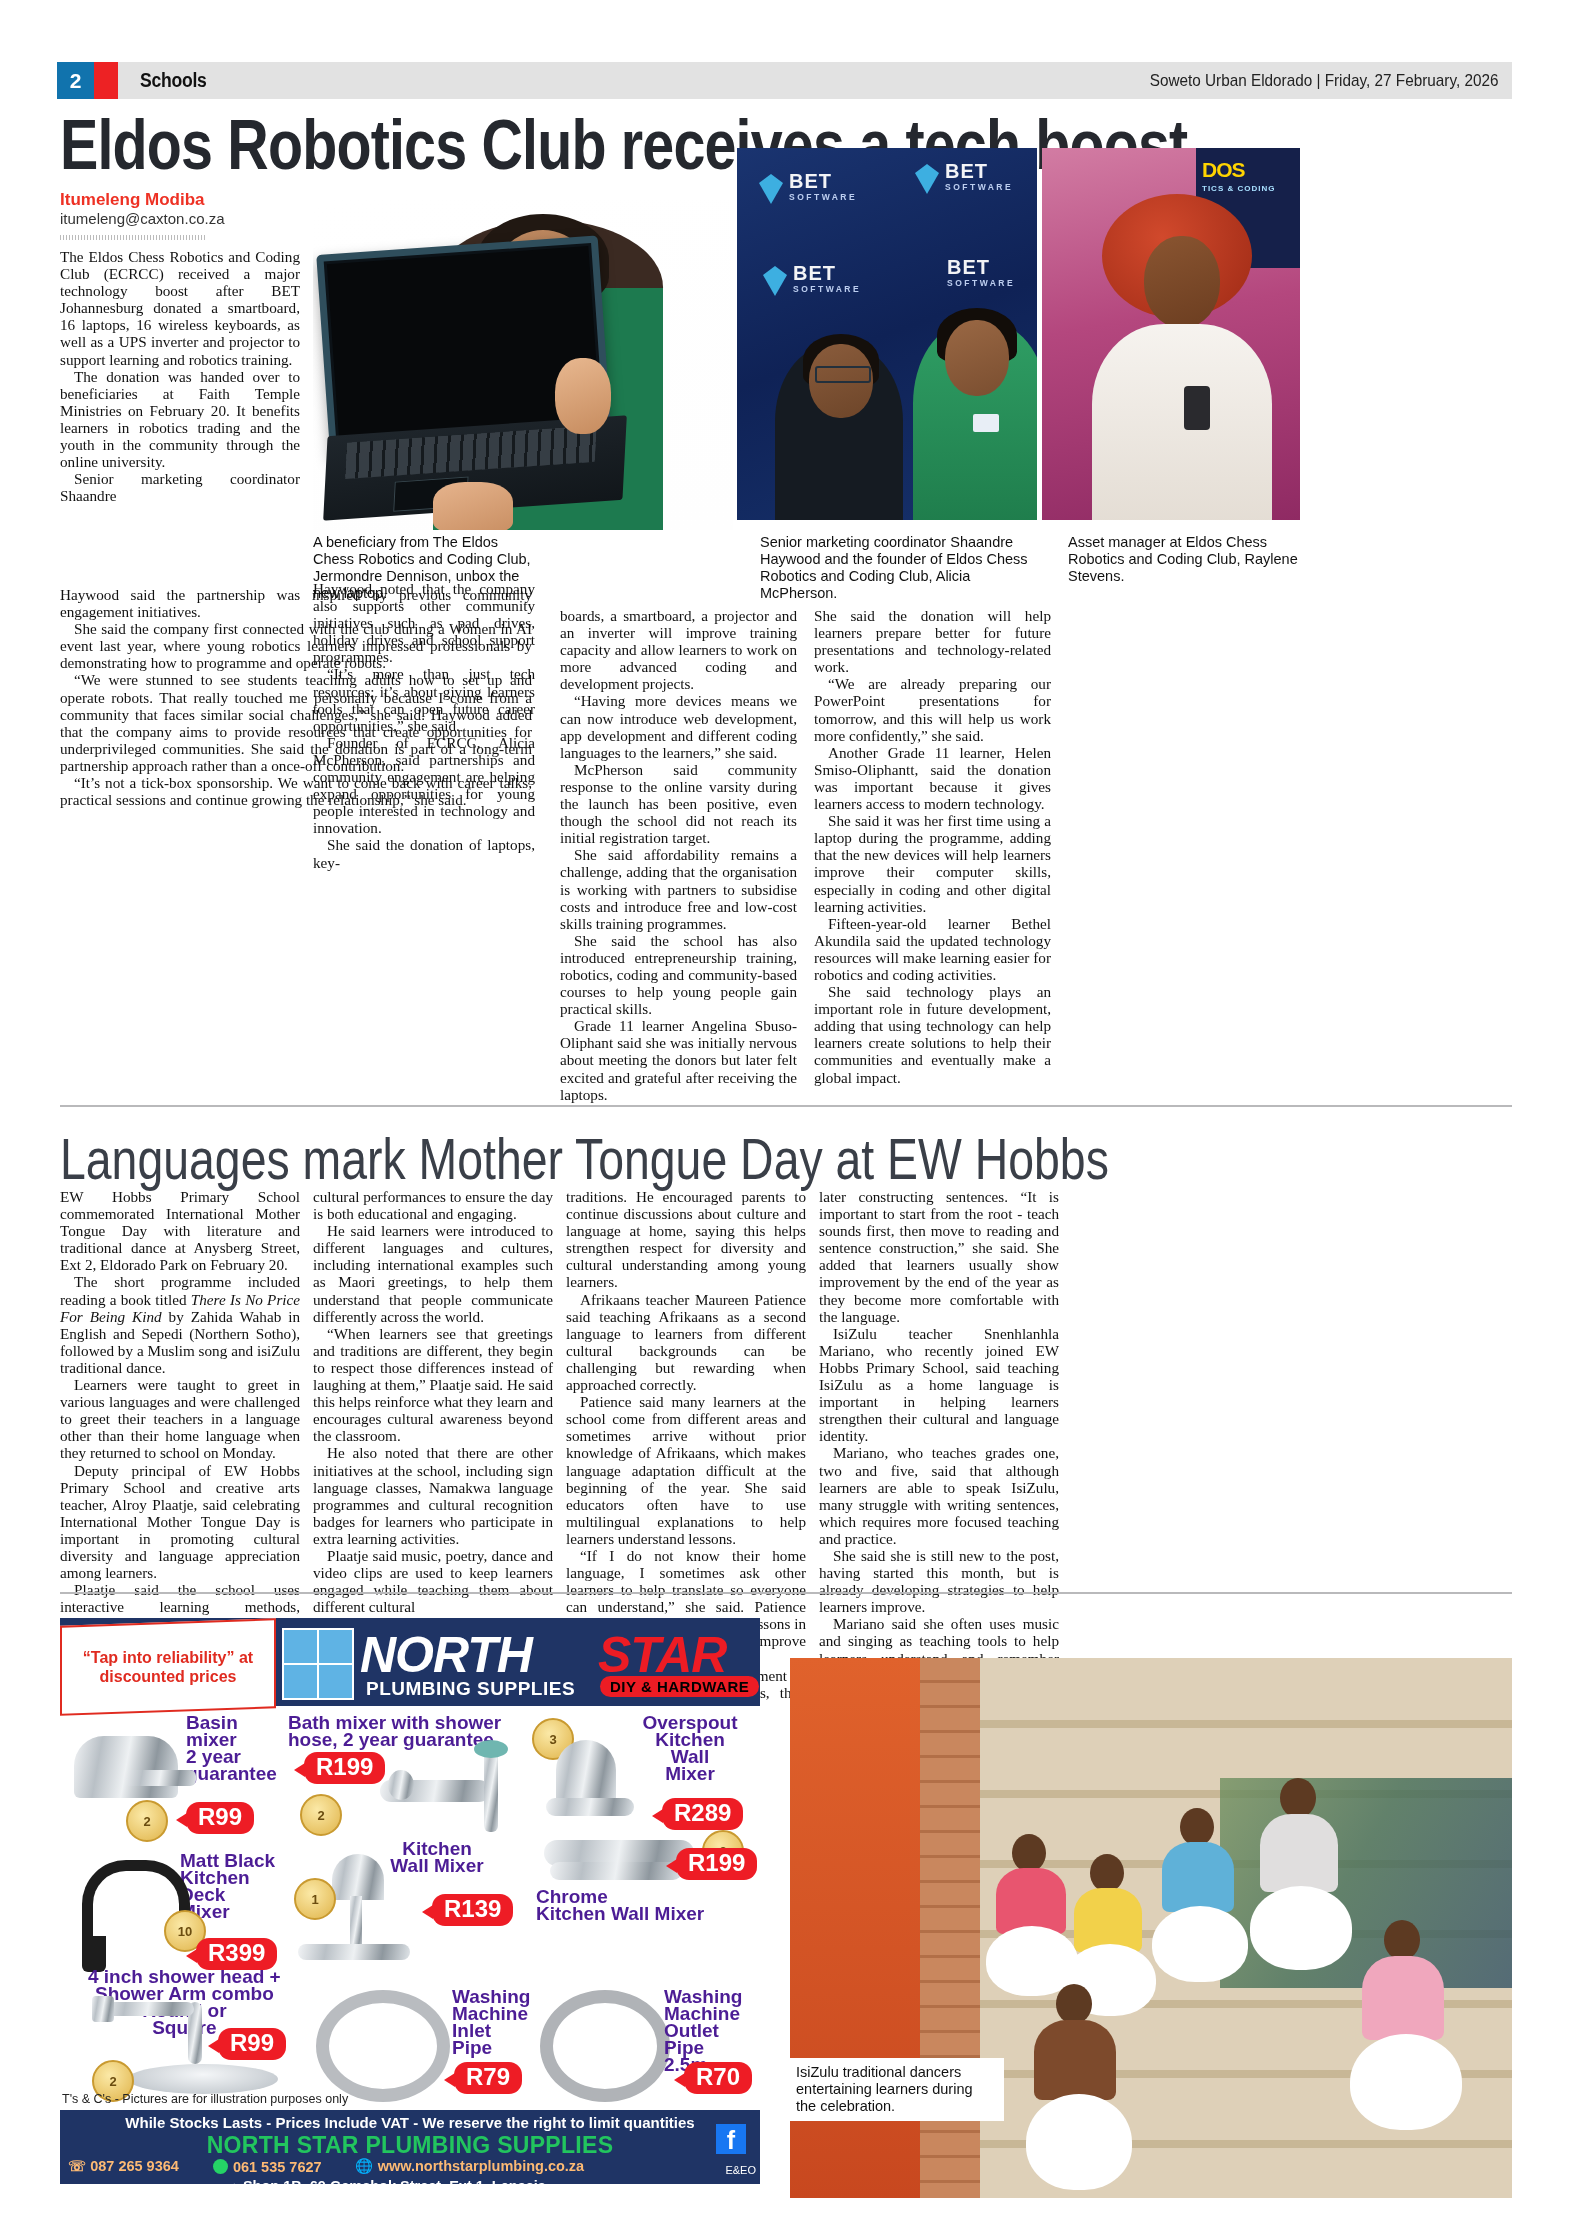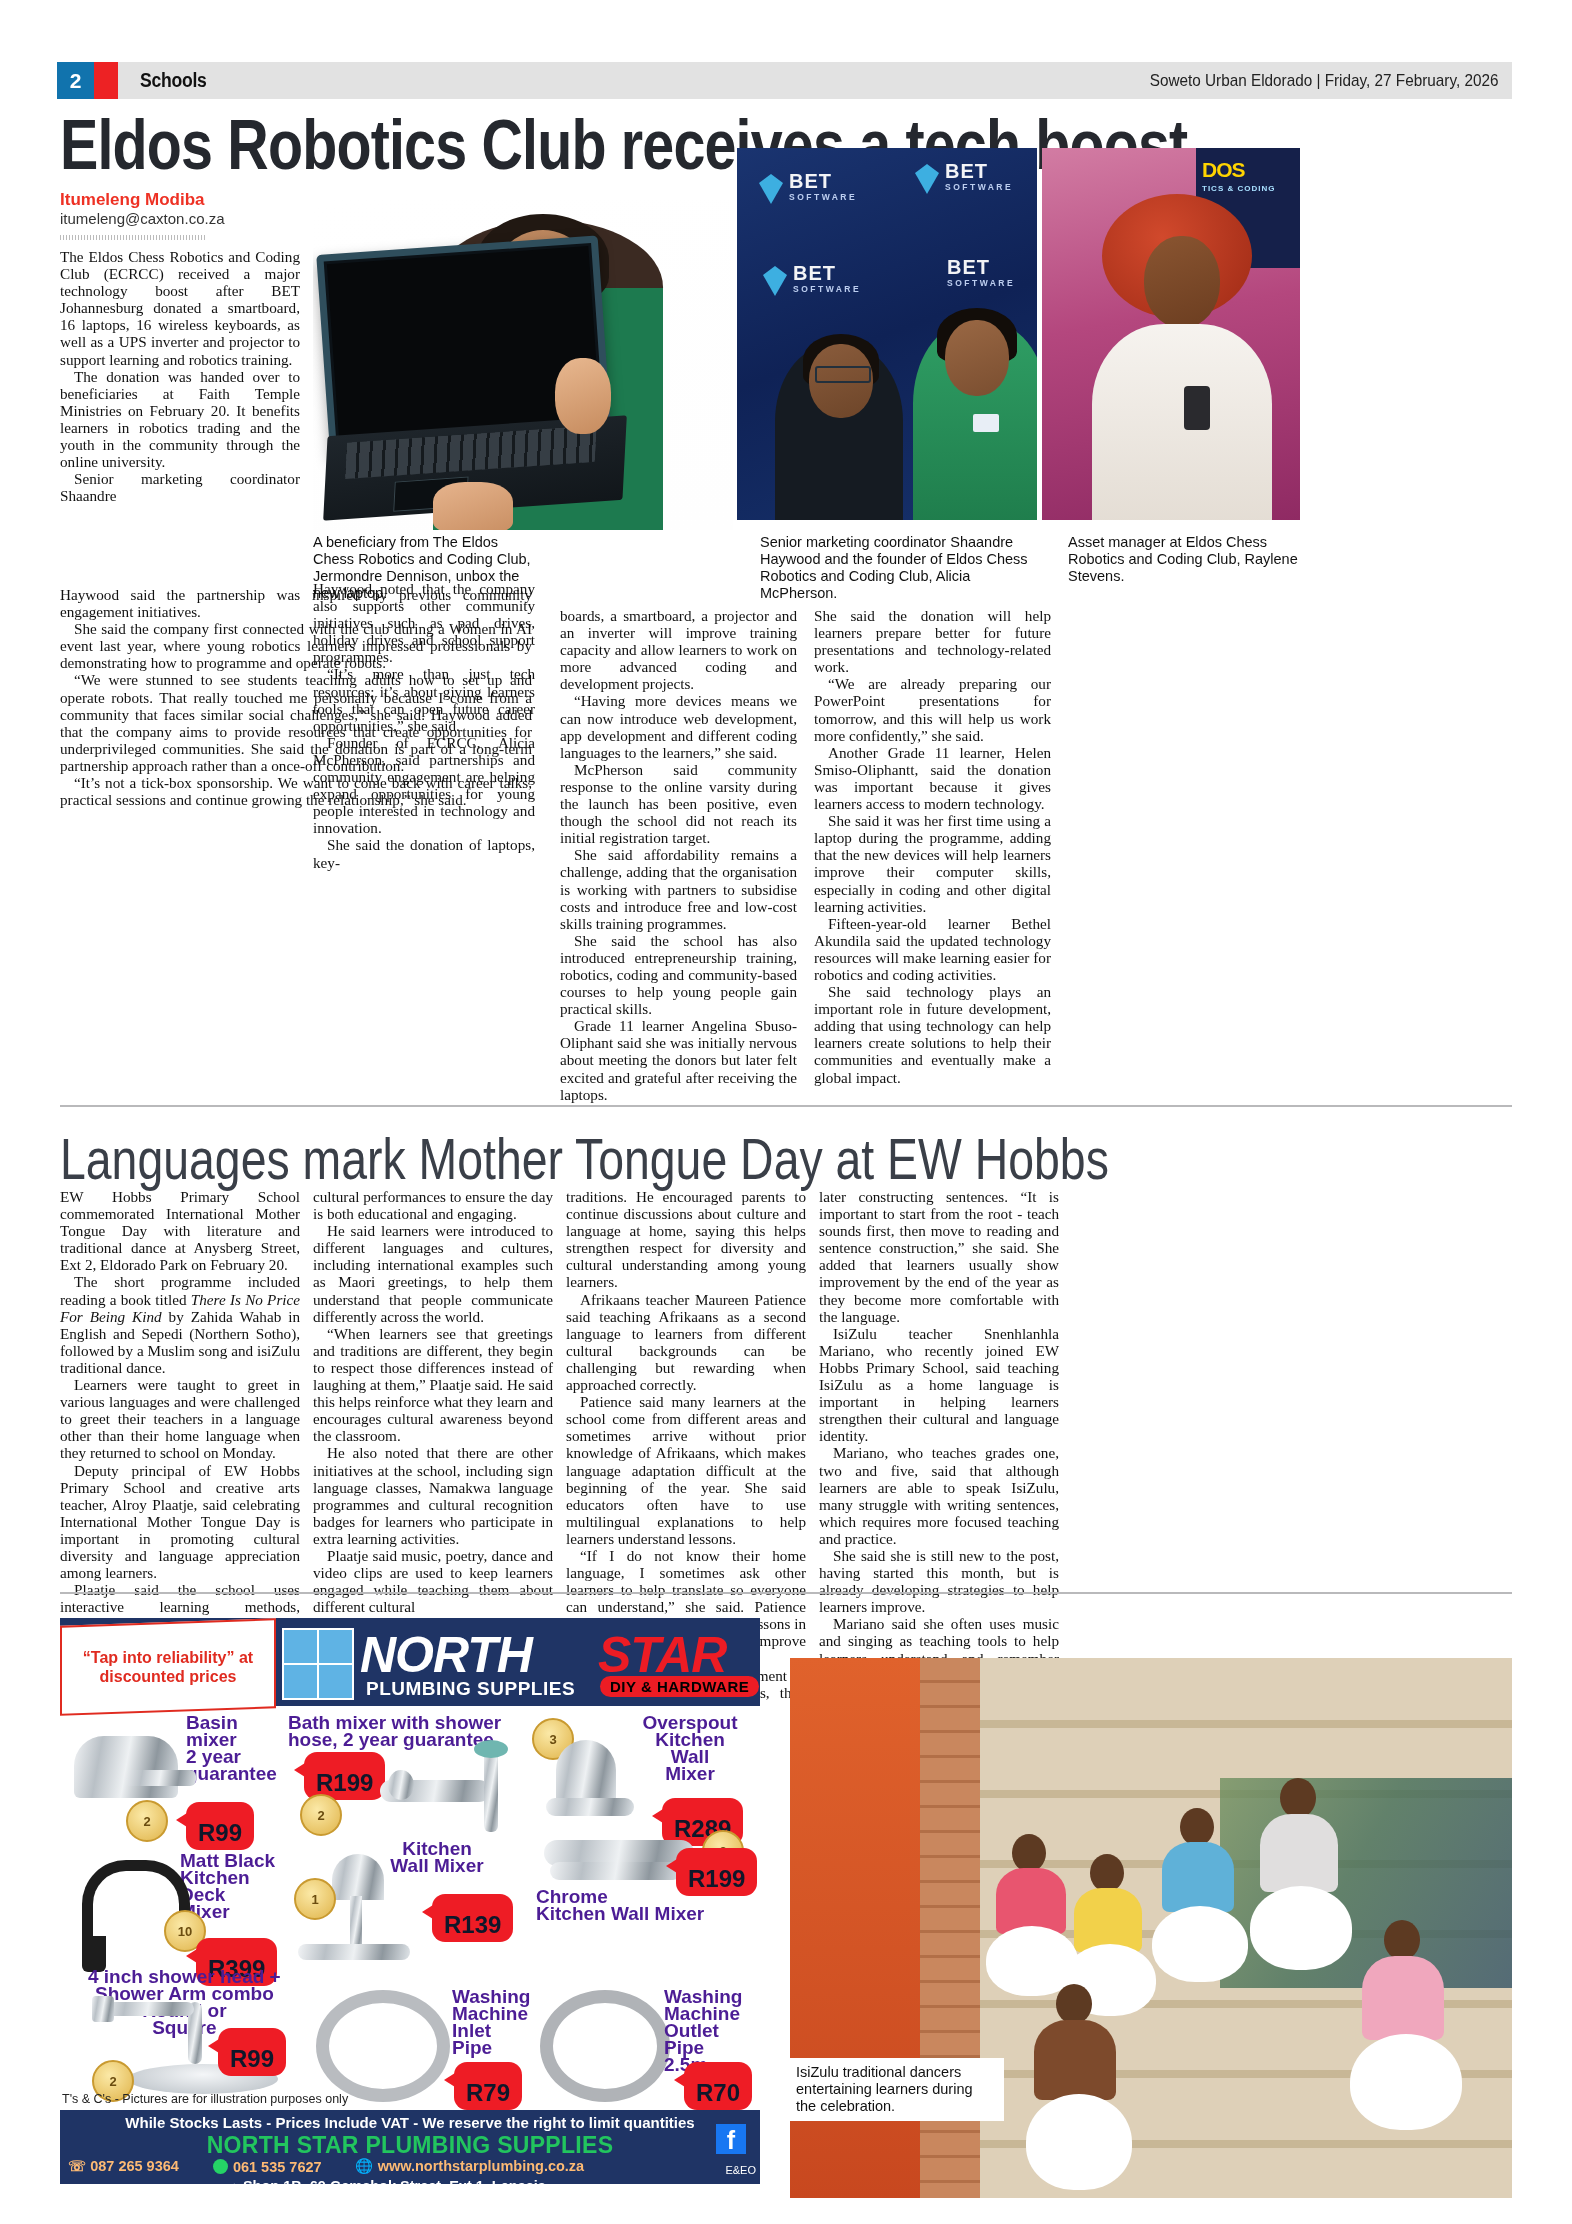--- a/index.html
+++ b/index.html
@@ -265,23 +265,23 @@
   .ad-diy{
     position:absolute;left:540px;top:58px;padding:2px 10px;background:#ed1c24;border-radius:12px;
     font-family:"Liberation Sans",sans-serif;font-weight:700;font-size:15px;color:#000000;letter-spacing:.5px;
   }
   .ad-products{position:absolute;left:0;top:92px;width:700px;height:378px;}
   .prod{position:absolute;}
   .prod-name{
     font-family:"Liberation Sans",sans-serif;font-weight:700;font-size:19px;line-height:17px;color:#4c1d95;
   }
   .price{
-    display:inline-block;background:#ee1c25;color:#0f172a;border-radius:13px;
+    display:inline-block;background:#ee1c25;color:#ffffff;border-radius:13px;
     font-family:"Liberation Sans",sans-serif;font-weight:700;font-size:24px;
-    padding:17px 12px 3px;position:absolute;white-space:nowrap;
+    padding:1px 12px 3px;position:absolute;white-space:nowrap;
   }
   .price:after{
     content:"";position:absolute;left:-10px;top:11px;
     border-top:7px solid transparent;border-bottom:7px solid transparent;border-right:11px solid #ee1c25;
   }
   .warranty{
     position:absolute;width:38px;height:38px;border-radius:50%;
     background:radial-gradient(circle at 40% 35%,#fbe9a7,#e0b44a);
     border:2px solid #c99a30;
     font-family:"Liberation Sans",sans-serif;font-weight:700;font-size:13px;color:#6b4d10;

